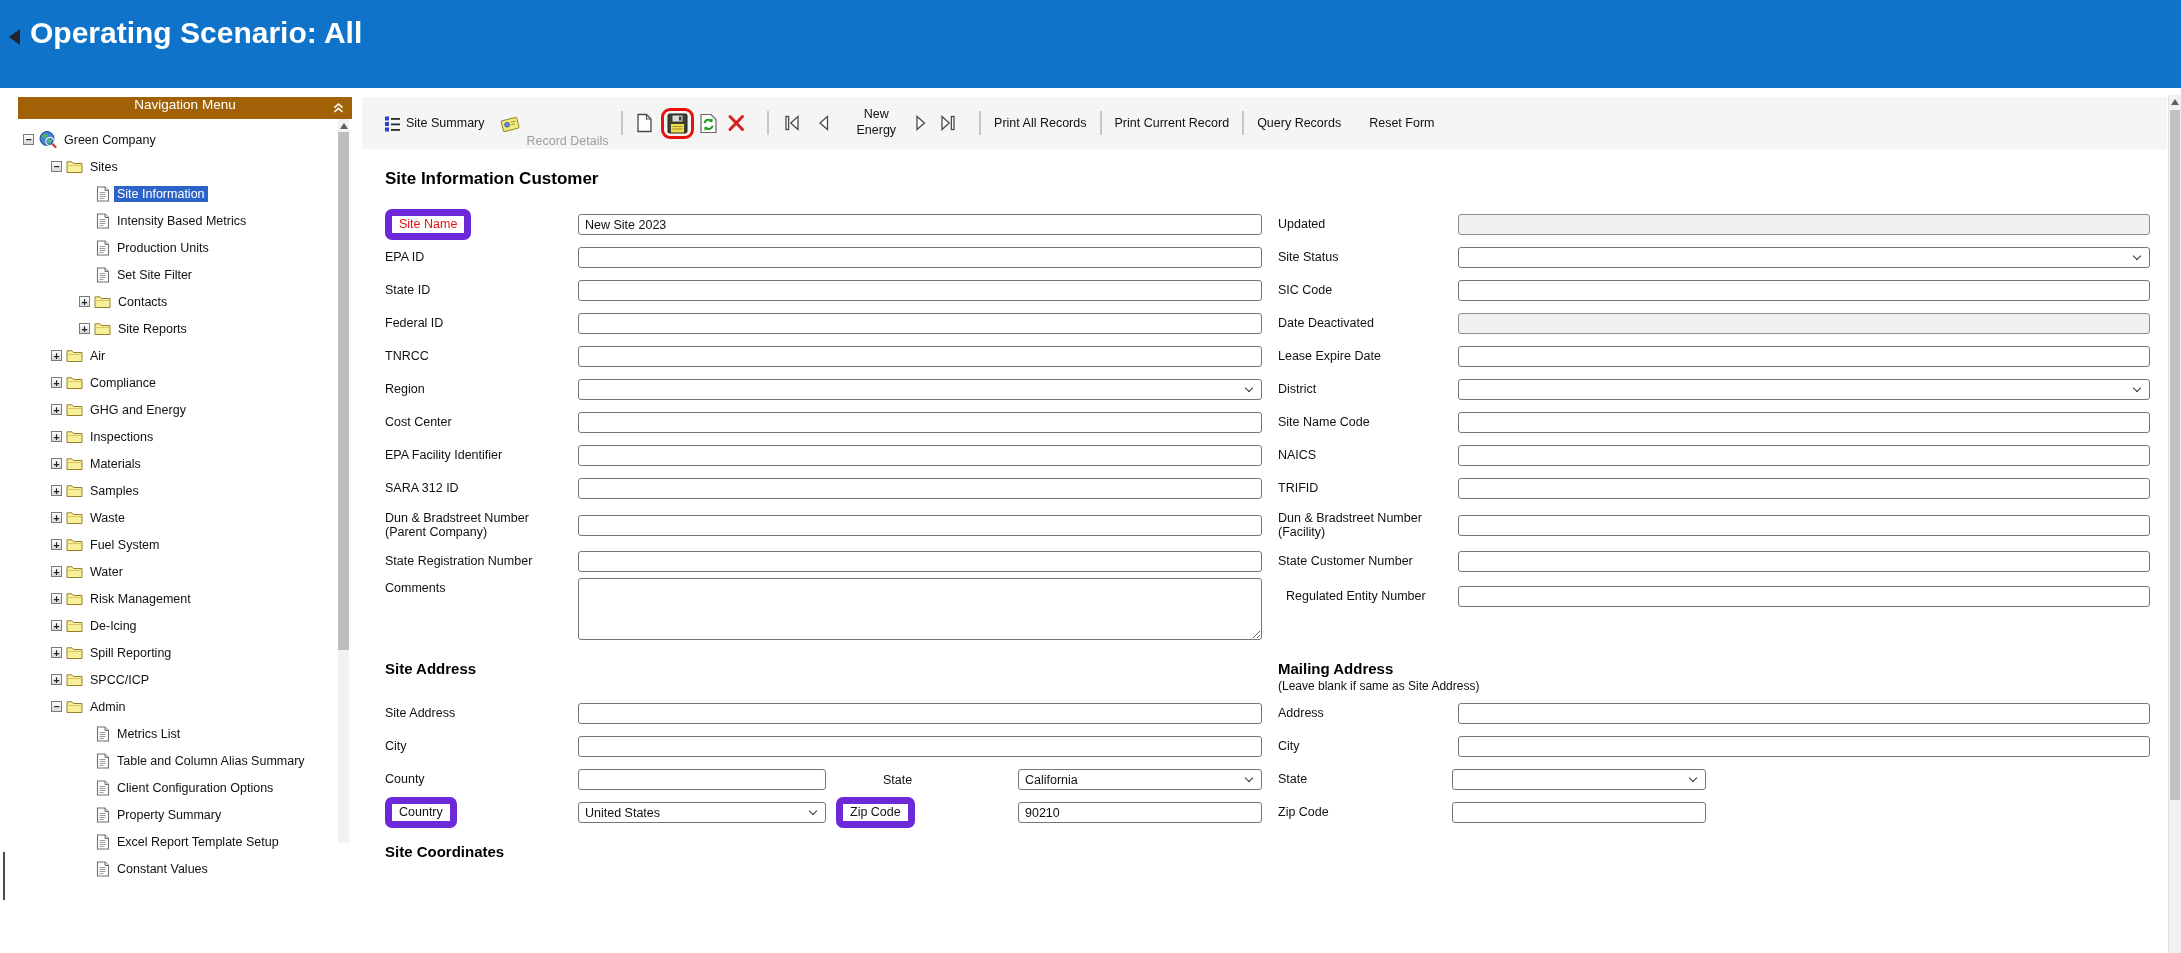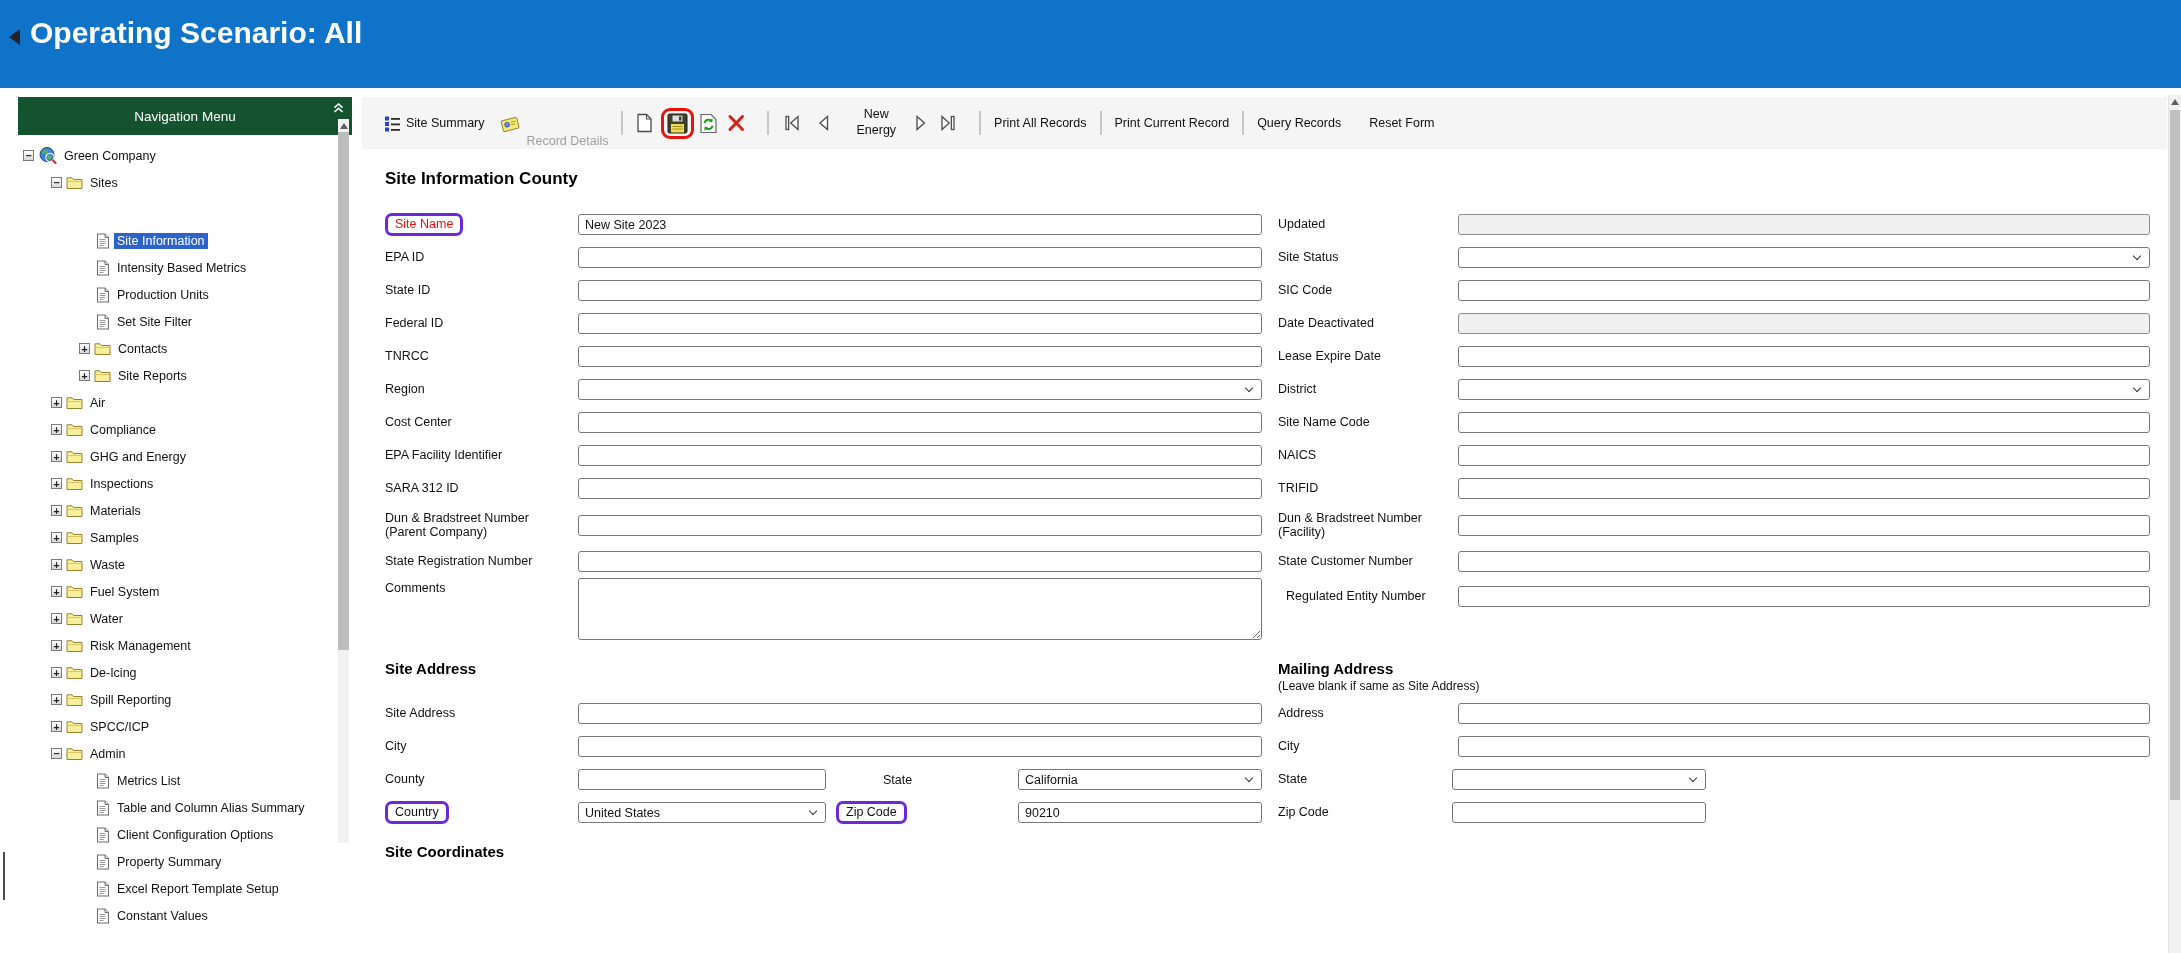--- a/index.html
+++ b/index.html
@@ -12,21 +12,21 @@
               border-top:8px solid transparent; border-bottom:8px solid transparent; border-right:11px solid #23232e; }
   .htitle { position:absolute; left:30px; top:16px; color:#fff; font-size:30px; font-weight:bold; }
 
   
   .page-scroll { position:absolute; right:0; top:95px; width:13px; height:858px; background:#f1f1f1; border-left:1px solid #e3e3e3; }
   .page-scroll .thumb { position:absolute; left:1px; right:1px; top:15px; height:690px; background:#c1c1c1; }
   .sarr-up { width:0; height:0; border-left:4px solid transparent; border-right:4px solid transparent; border-bottom:6px solid #5f5f5f; margin:4px auto 0; }
 
   
   .sidebar { position:absolute; left:18px; top:97px; width:334px; height:848px; background:#fff; }
-  .navhead { height:38px; background:#14532d; color:#fff; font-size:13.5px; display:flex; align-items:center; justify-content:center; position:relative; }
+  .navhead { height:22px; background:#a16207; color:#fff; font-size:13.5px; display:flex; align-items:flex-start; justify-content:center; position:relative; }
   .navhead .dbl { position:absolute; right:7px; top:5px; display:inline-flex; }
   .tree { padding-top:7px; overflow:hidden; }
   .trow { height:27px; display:flex; align-items:center; gap:4px; font-size:12.5px; white-space:nowrap; cursor:default; }
   .tbox { width:11px; height:11px; border:1px solid #7a7a7a; background:linear-gradient(#ffffff,#d9d9d9); font:bold 10px/9px "DejaVu Sans Mono",monospace; text-align:center; color:#222; flex:none; }
   .tspace { width:13px; flex:none; }
   .ticon { flex:none; display:inline-flex; }
   .tlabel { padding:1px 3px; }
   .tlabel.sel { background:#2c63c8; color:#fff; }
   .nav-scroll { position:absolute; top:22px; right:3px; width:11px; height:724px; background:#f2f2f2; }
   .nav-scroll .thumb { position:absolute; left:0; right:0; top:13px; height:518px; background:#bdbdbd; }
@@ -54,21 +54,21 @@
   .frc { width:692px; flex:none; position:relative; }
   .inp { width:100%; height:21px; border:1px solid #767676; border-radius:3px; font:12.5px "Liberation Sans",sans-serif; padding:0 6px; background:#fff; color:#111; }
   .inp.ro { background:#f0f0f0; border-color:#8d8d8d; }
   select.inp { appearance:none; -webkit-appearance:none; padding-right:24px; }
   .chev { position:absolute; right:10px; top:calc(50% - 5px); width:6px; height:6px; border-right:1.6px solid #333; border-bottom:1.6px solid #333; transform:rotate(45deg); pointer-events:none; }
   .ta { width:684px; height:62px; border:1px solid #767676; border-radius:3px; font:12.5px "Liberation Sans",sans-serif; padding:4px 6px; resize:both; }
   .comments-row { align-items:flex-start; }
   .comments-row .fl { padding-top:3px; }
   .rstack { display:flex; flex-direction:row; gap:18px; padding-top:8px;align-items:flex-end; }
   .mini { display:flex; align-items:center; }
-  .redbox { display:inline-block; border:3px solid #6d28d9; border-radius:7px; padding:1px 7px 2px; }
+  .redbox { display:inline-block; border:7px solid #6d28d9; border-radius:7px; padding:1px 7px 2px; }
   .redtext { color:#e8120d; }
 
   .addr-heads { display:flex; margin:16px 0 4px; align-items:flex-start; }
   .ah-left { width:877px; flex:none; }
   .ah-right { padding-left:16px; }
   .shead { font-size:15px; font-weight:bold; color:#000; }
   .note { font-size:12px; margin-top:2px; }
   .fc-small { width:248px; flex:none; position:relative; }
   .lbl-state { margin-left:57px; width:135px; flex:none; font-size:12.5px; }
   .lbl-zip { margin-left:10px; width:182px; flex:none; font-size:12.5px; }
@@ -115,21 +115,21 @@
       <div class="trow" style="padding-left: 33px;">
         <span class="tbox">−</span>
         <span class="ticon">
           <svg width="17" height="14">
             <path d="M1 4.5 L1 12.5 L16 12.5 L16 3.5 L7.5 3.5 L6 1.8 L1 1.8 Z" fill="#f8ef9a" stroke="#98802c"></path>
             <path d="M1.5 5.5 L15.5 5.5" stroke="#d9c468"></path>
           </svg>
         </span>
         <span class="tlabel">Sites</span>
       </div>
-      <div class="trow" style="padding-left: 61px; margin-top: 31px;">
+      <div class="trow" style="padding-left: 61px;">
         <span class="tspace"></span>
         <span class="ticon">
           <svg width="14" height="16">
             <path d="M1.5 1 H9 L12.5 4.5 V15 H1.5 Z" fill="#fff" stroke="#6f6f6f" stroke-width="1.1"></path>
             <path d="M9 1 V4.5 H12.5" fill="#e3e3e3" stroke="#6f6f6f"></path>
             <path d="M3.5 6.5 h6 M3.5 8.5 h6 M3.5 10.5 h6 M3.5 12.5 h4" stroke="#9a9a9a"></path>
           </svg>
         </span>
         <span class="tlabel sel">Site Information</span>
       </div>
@@ -495,21 +495,21 @@
     <span class="sep"></span>
     <span class="tbtn">Print All Records</span>
     <span class="sep"></span>
     <span class="tbtn">Print Current Record</span>
     <span class="sep"></span>
     <span class="tbtn">Query Records</span>
     <span class="tbtn" style="margin-left:28px">Reset Form</span>
   </div>
 
   <div class="form">
-    <div class="ftitle">Site Information County</div>
+    <div class="ftitle">Site Information Customer</div>
 
     <div class="frows">
       <div class="frow">
         <label class="fl"><span class="redbox redtext">Site Name</span></label>
         <span class="fc"><input class="inp" value="New Site 2023" style=""></span>
         <label class="frl">Updated</label>
         <span class="frc"><input class="inp ro" readonly="" style=""></span>
       </div>
 
       <div class="frow">

